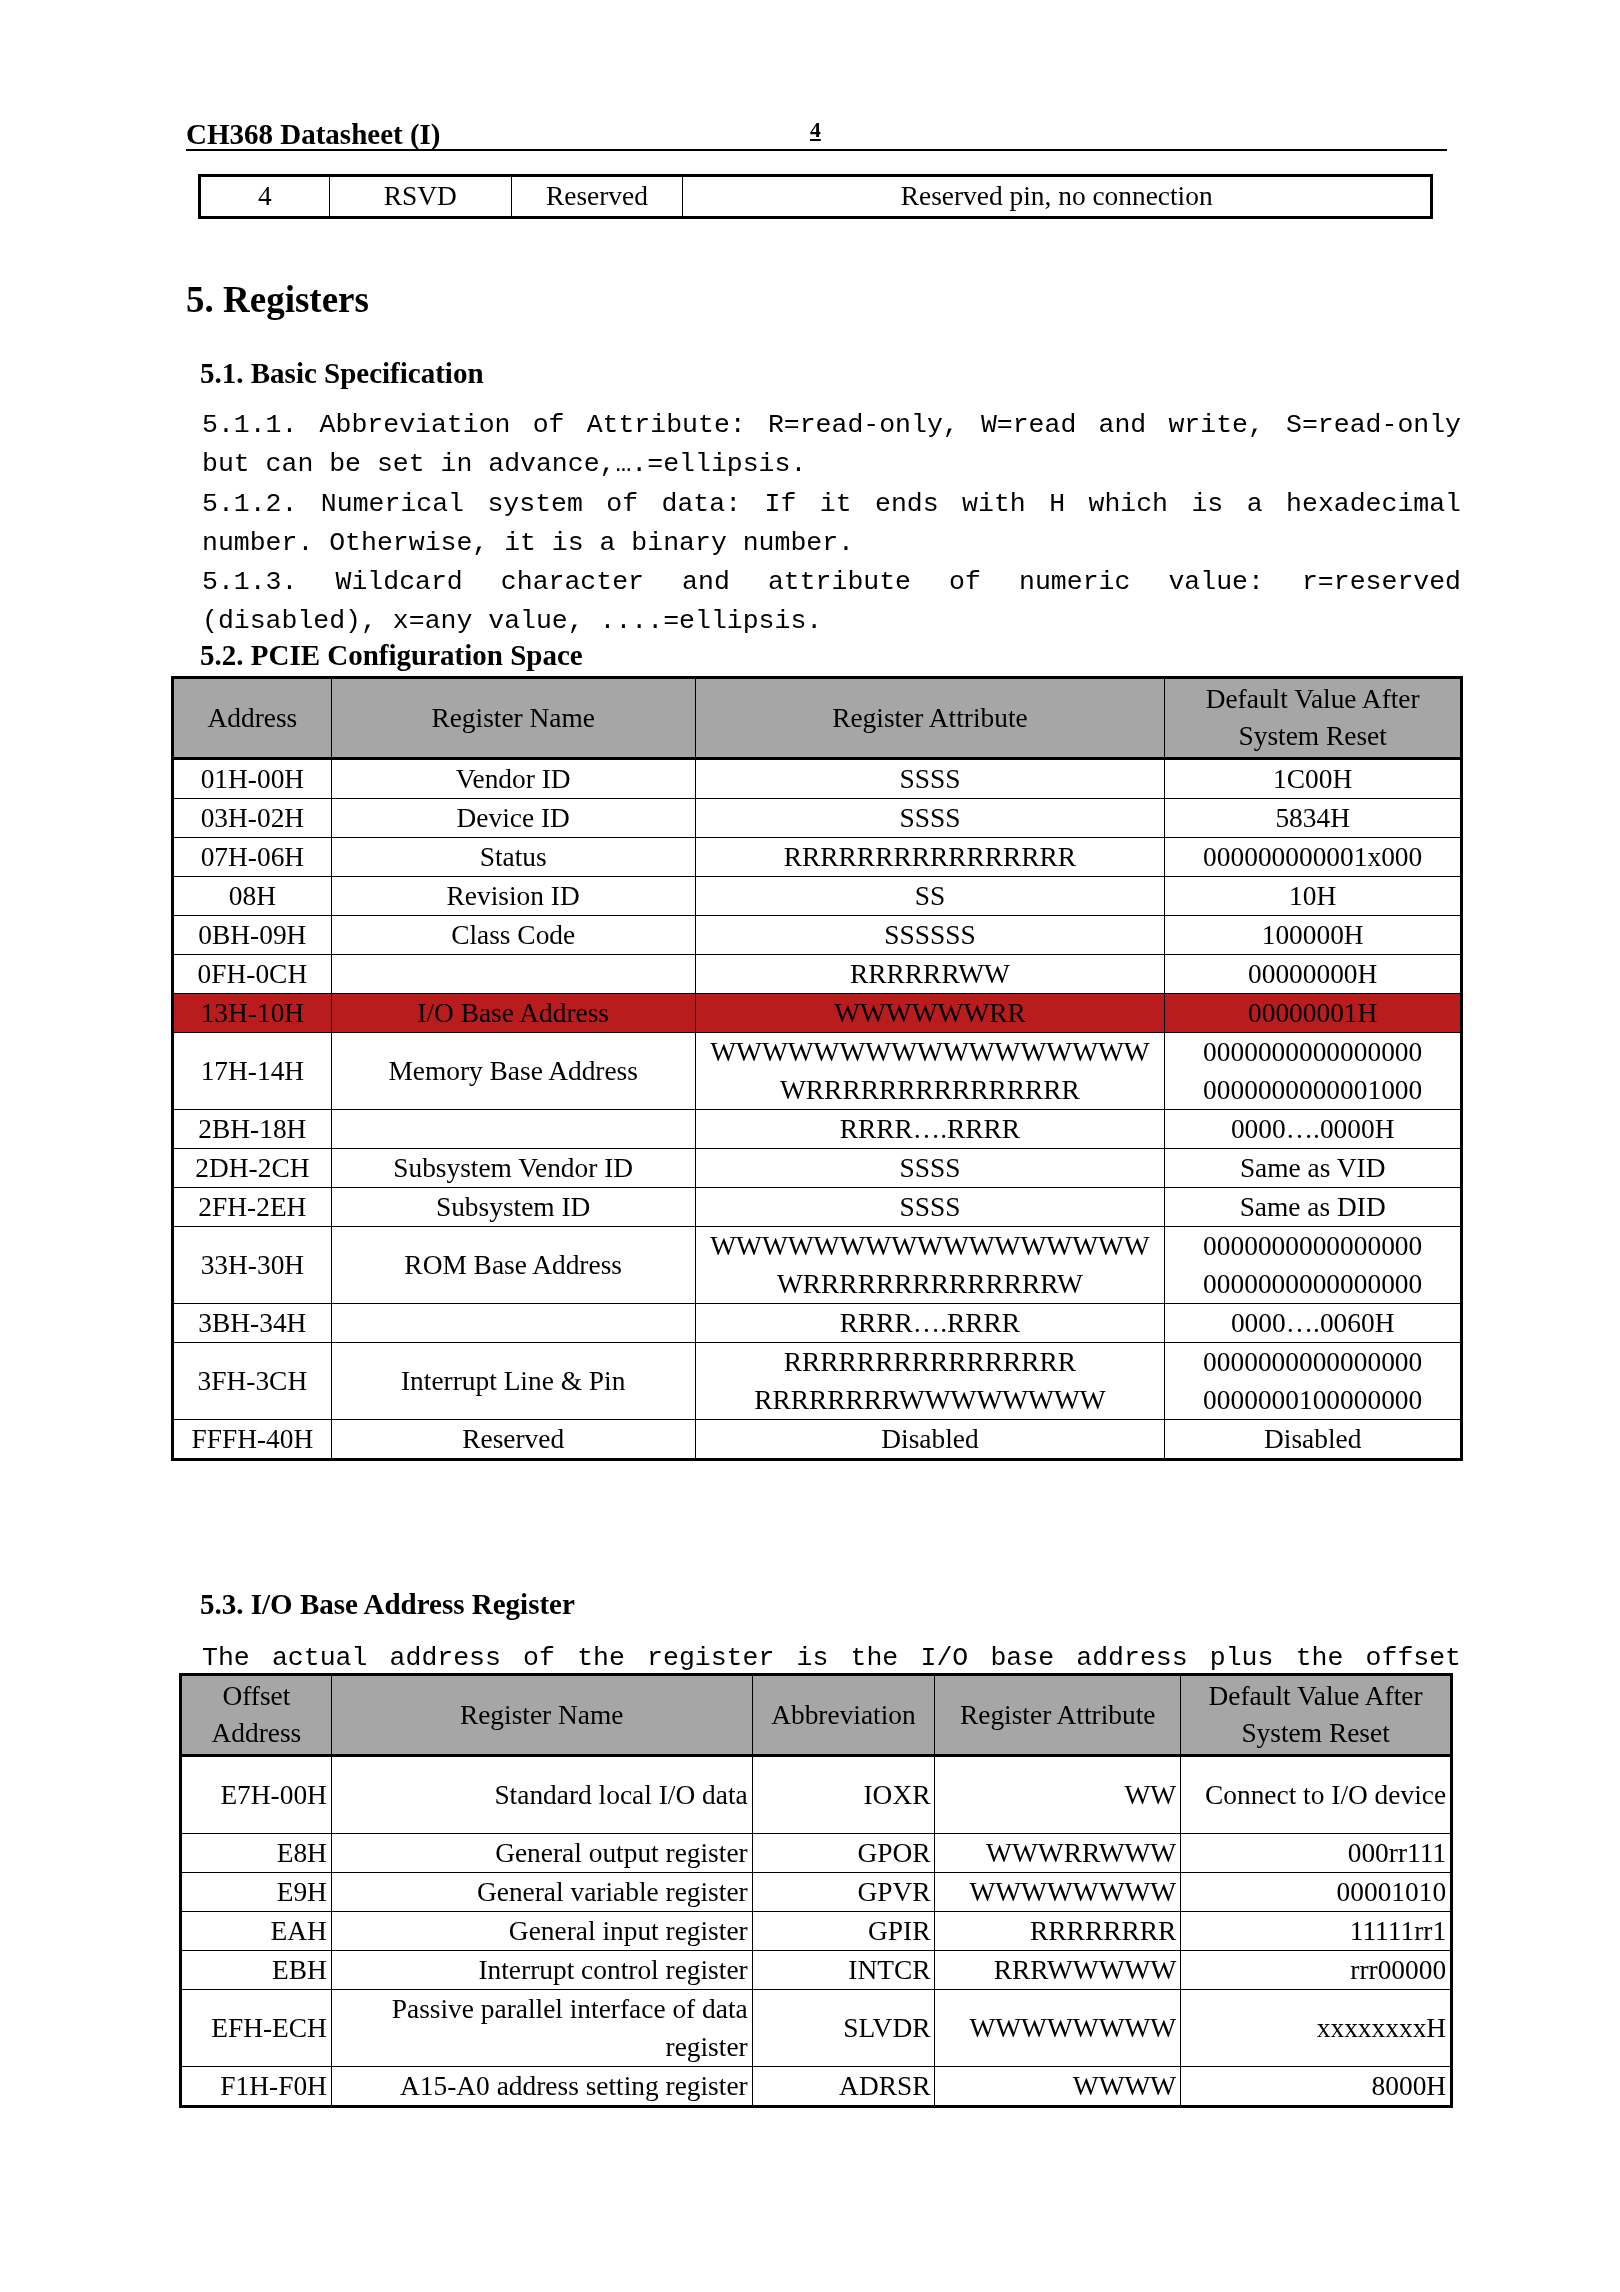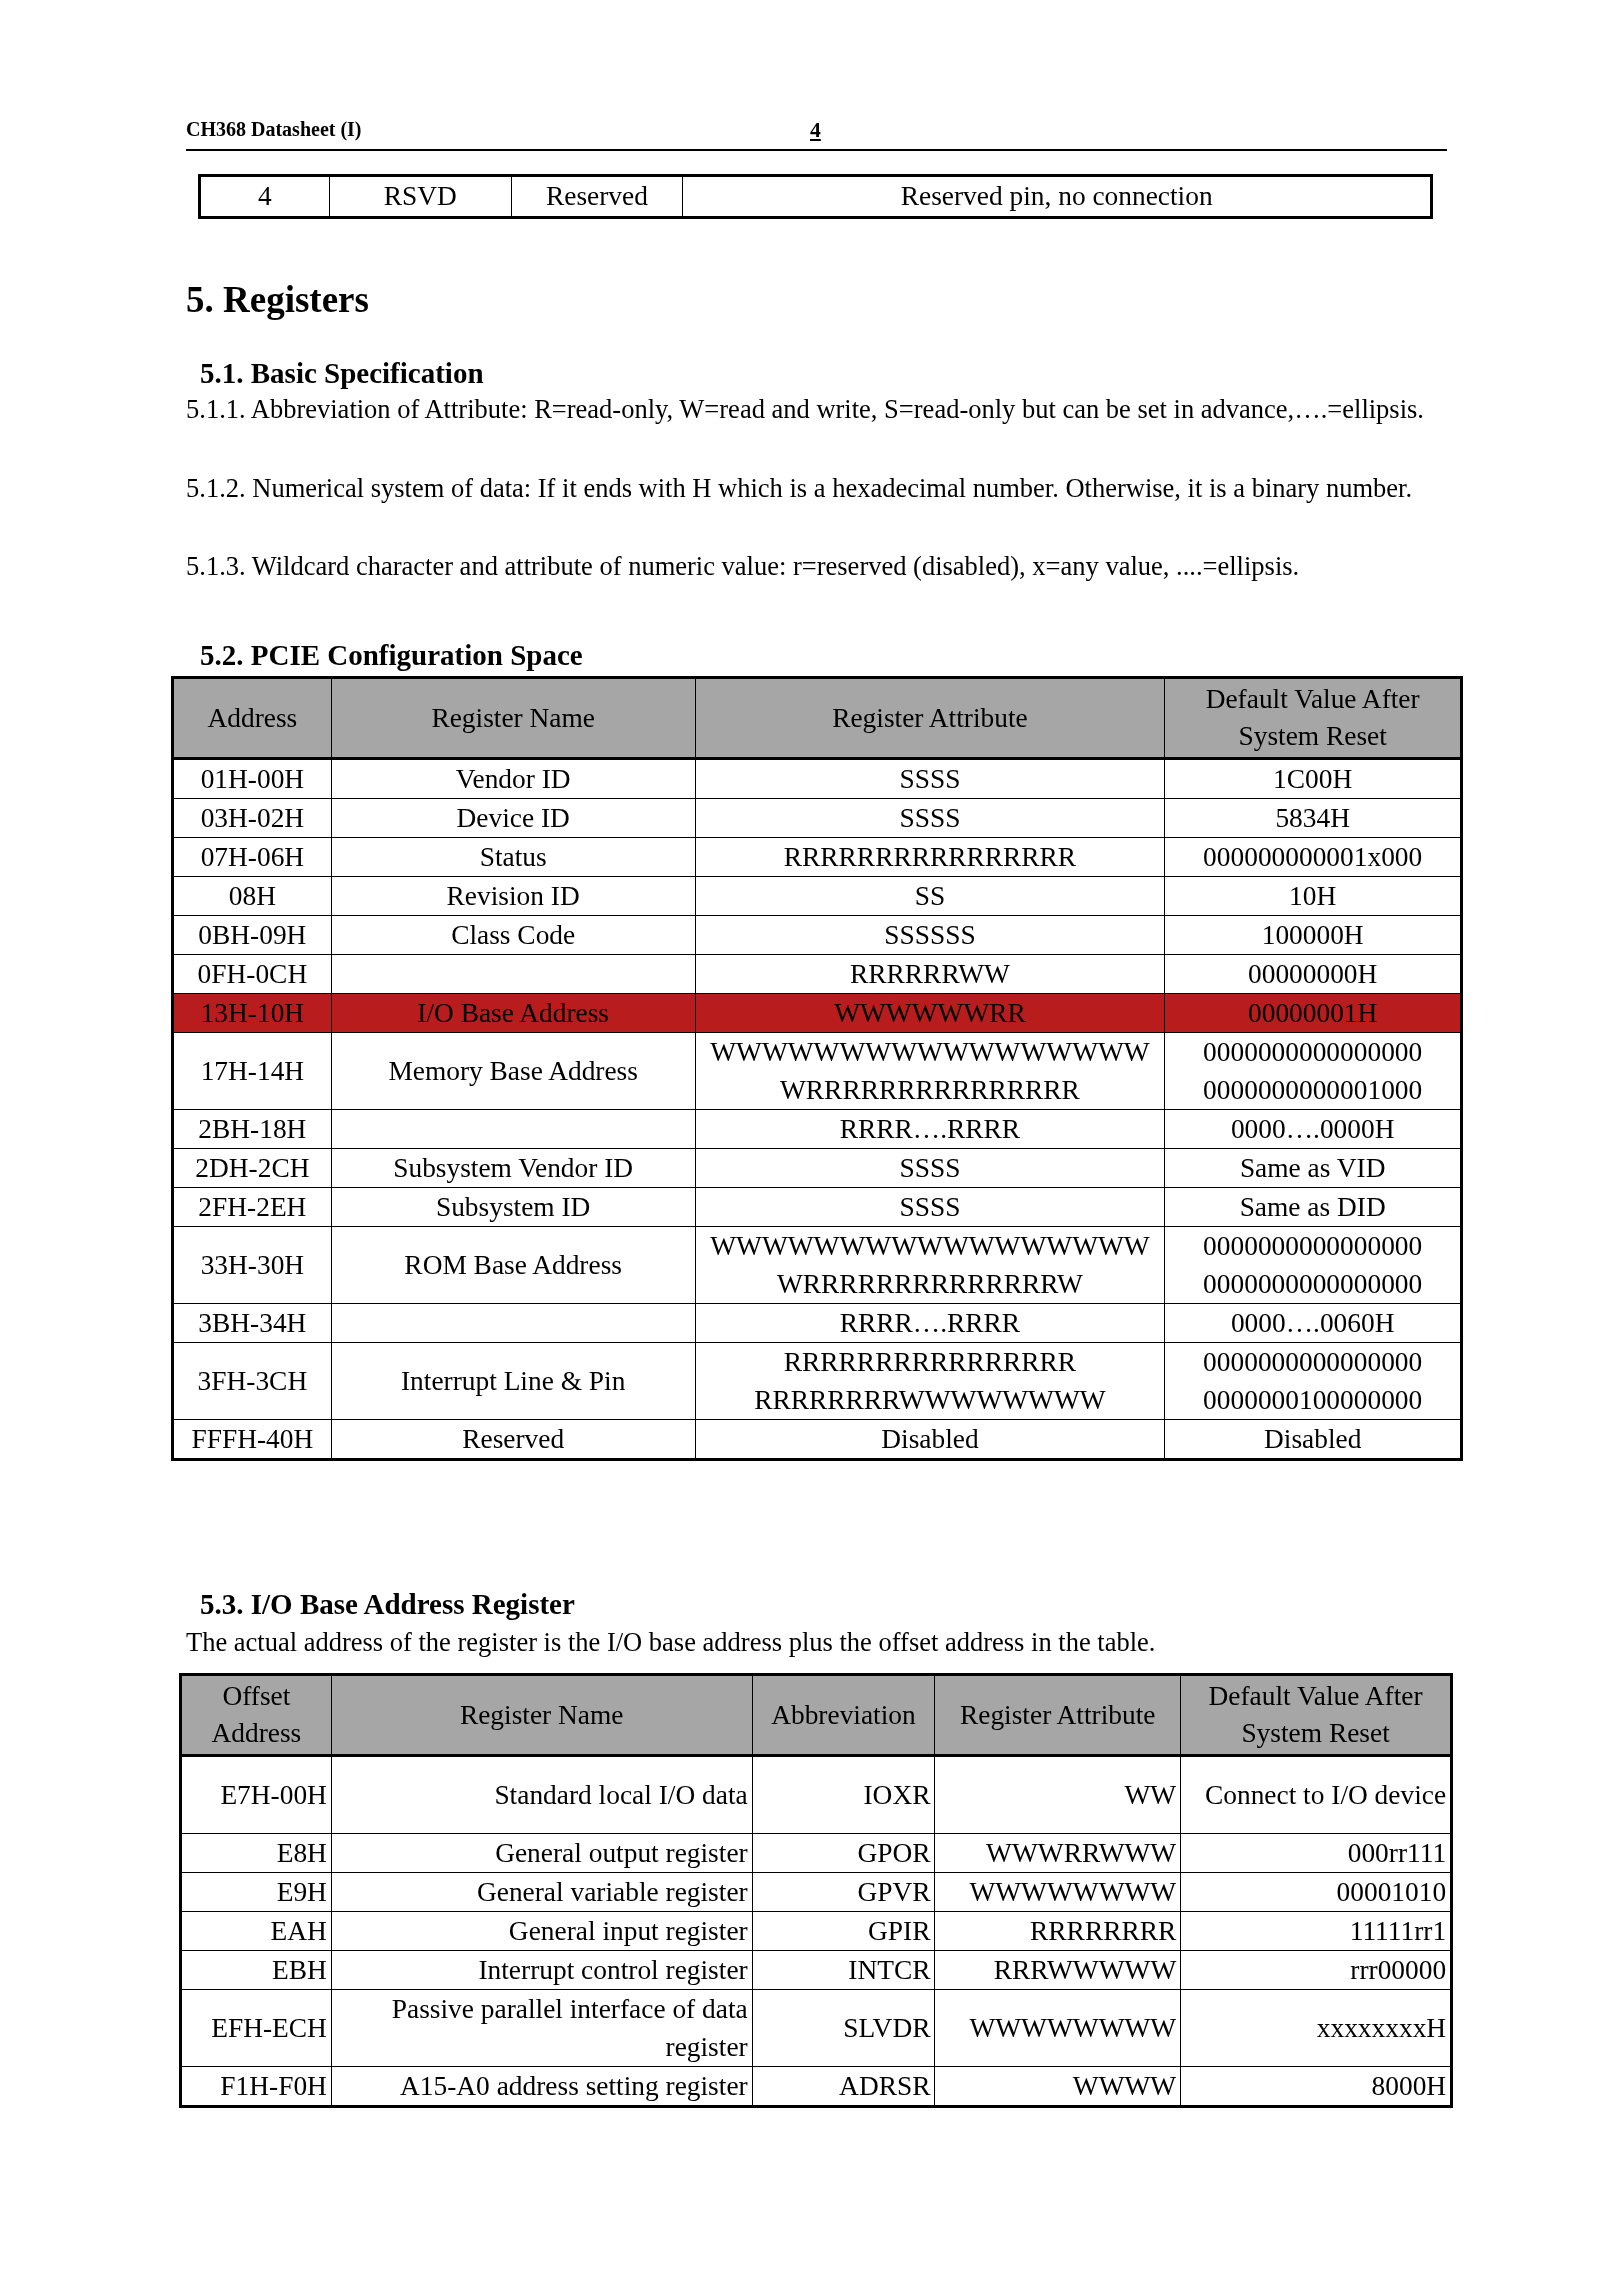--- a/index.html
+++ b/index.html
@@ -1,29 +1,29 @@
 <!DOCTYPE html>
 <html><head>
 <meta charset="utf-8">
 <style>
   html, body { margin: 0; padding: 0; background: #ffffff; }
   body { width: 1620px; height: 2293px; position: relative; font-family: "Liberation Serif", serif; color: #000; }
   .page-header { position: absolute; left: 186px; top: 116px; width: 1261px; height: 33px; border-bottom: 2.9px solid #000; }
-  .page-header .doc-title { position: absolute; left: 0; top: 2px; font-size: 20px; font-weight: bold; }
+  .page-header .doc-title { position: absolute; left: 0; top: 2px; font-size: 29px; font-weight: bold; }
   .page-header .page-num { position: absolute; left: 624px; top: 2px; font-size: 21.6px; font-weight: bold; text-decoration: underline; }
 
   table { border-collapse: collapse; position: absolute; }
   td, th { text-align: center; vertical-align: middle; font-size: 27.4px; font-weight: normal; padding: 0 3.9px; line-height: 37px; }
 
   .pin-table { left: 198px; top: 174px; width: 1235px; border: 3.9px solid #000; }
   .pin-table td { border: 1.5px solid #000; height: 39px; }
 
   .h1 { position: absolute; left: 186px; top: 278px; font-size: 37px; font-weight: bold; margin: 0; }
   .h2 { position: absolute; left: 186px; font-size: 29px; font-weight: bold; margin: 14px; }
-  .para { position: absolute; left: 186px; width: 1259px; font-size: 26.5px; line-height: 39px; margin: 0; text-align: justify; }
+  .para { position: absolute; left: 186px; width: 1259px; font-size: 26.5px; line-height: 39px; margin: 16px; text-align: justify; font-family: Liberation Mono, monospace; }
 
   .cfg-table { left: 171px; top: 676px; width: 1292px; border: 3.9px solid #000; }
   .cfg-table th { background: #a6a6a6; border: 1.5px solid #000; border-bottom: 3.9px solid #000; height: 78px; line-height: 37px; }
   .cfg-table td { border: 1.5px solid #000; height: 37px; line-height: 38px; }
   .cfg-table tr.hl td { background: #b91c1c; }
   .cfg-table td.two { line-height: 38px; }
 
   .io-table { left: 179px; top: 1673px; width: 1274px; border: 3.9px solid #000; padding-left: 12px; }
   .io-table th { background: #a6a6a6; border: 1.5px solid #000; border-bottom: 3.9px solid #000; height: 78px; line-height: 37px; }
   .io-table td { border: 1.5px solid #000; height: 38px; line-height: 38px; text-align: right; }

